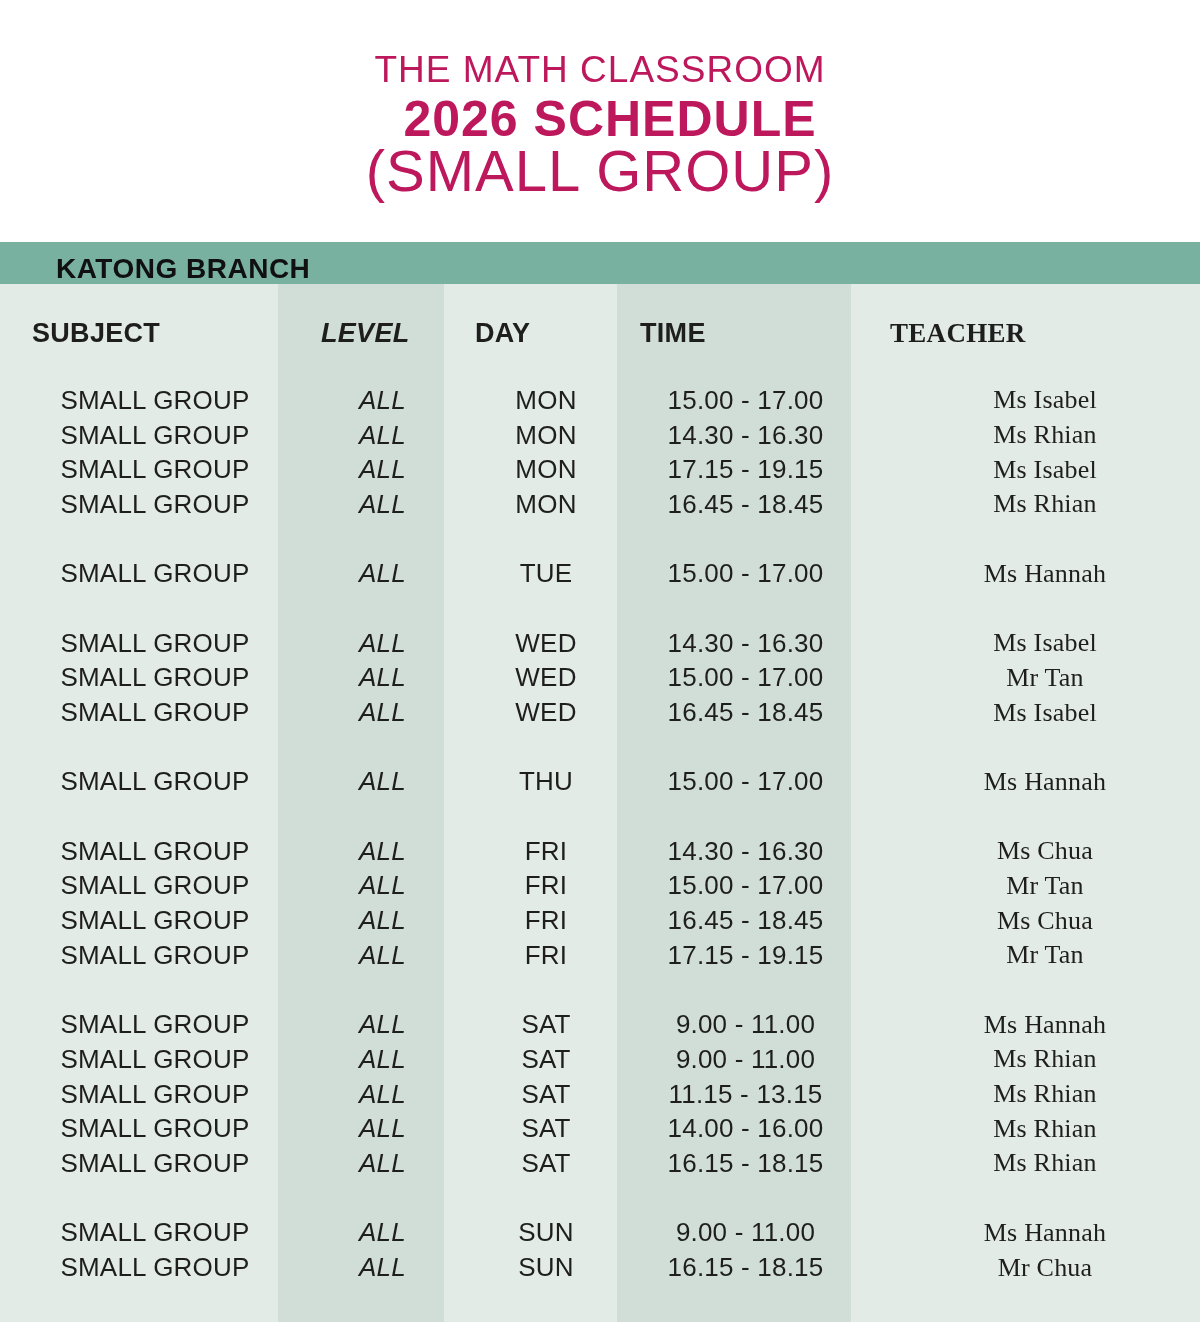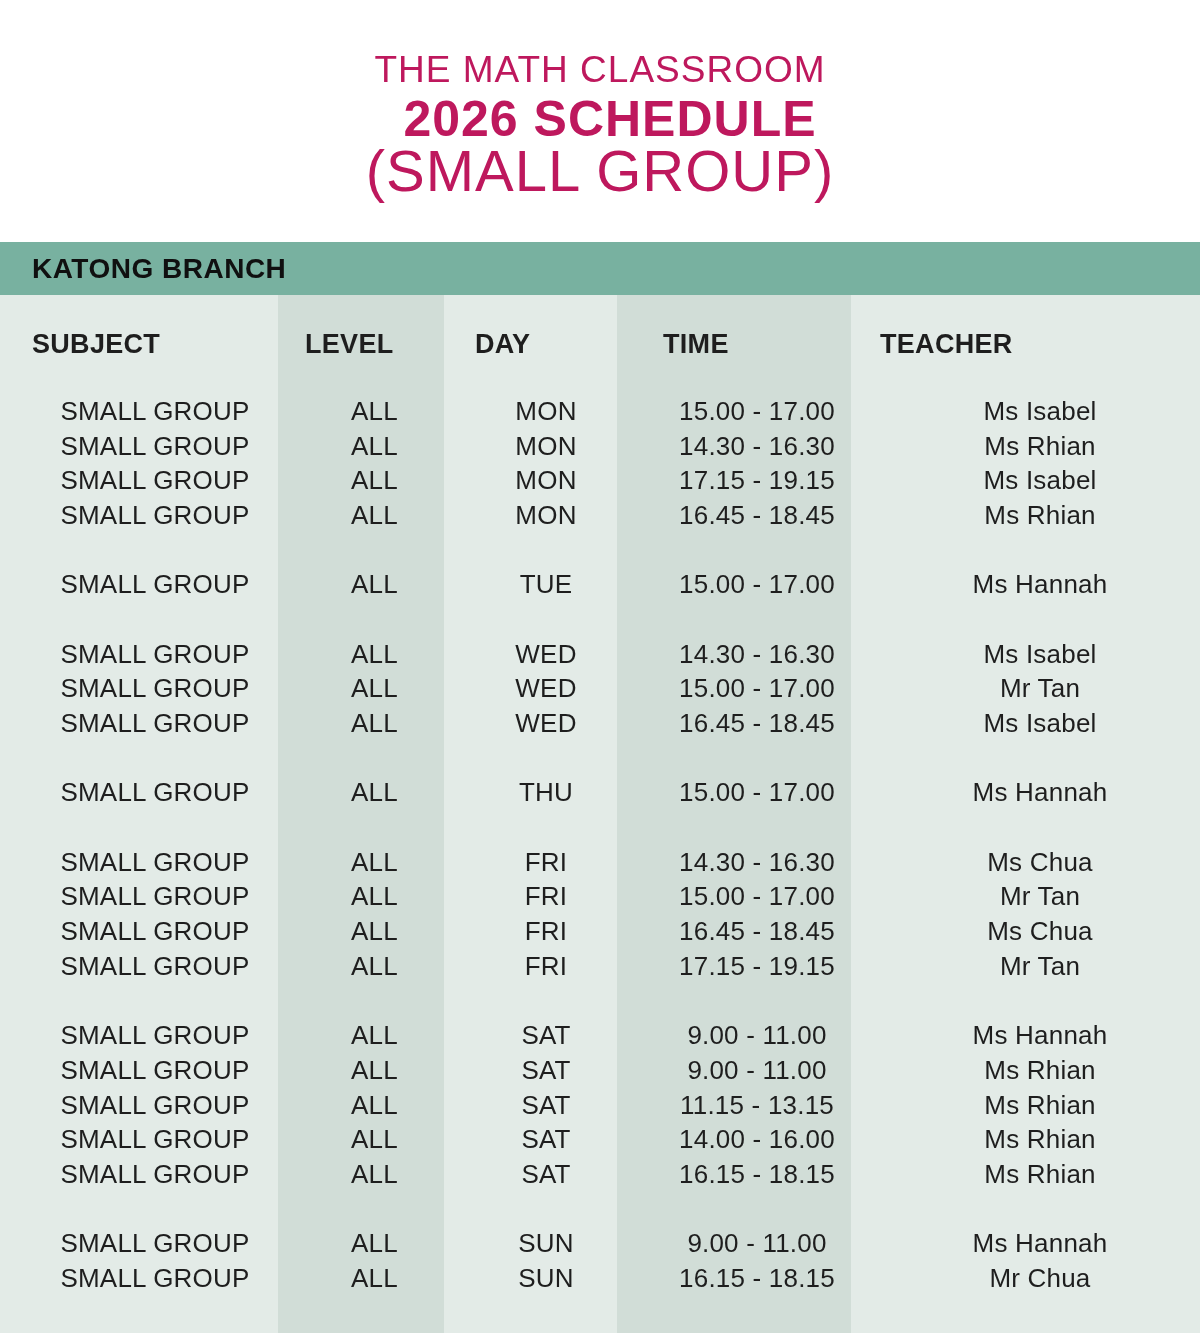--- a/index.html
+++ b/index.html
@@ -14,41 +14,41 @@
 
   
   .title-block{position:absolute;top:46px;left:0;width:100%;text-align:center;color:#be185d;}
   .t1{font-size:37px;line-height:48px;font-weight:400;letter-spacing:1px;}
   .t2{font-size:50px;line-height:51px;font-weight:700;letter-spacing:1px;margin-left:20px;}
   .t3{font-size:58px;line-height:52px;font-weight:400;letter-spacing:1px;}
 
   
   .branch-bar{position:absolute;top:242px;left:0;width:100%;height:53px;background:var(--teal);
     display:flex;align-items:center;padding-left:32px;}
-  .branch-bar .label{font-size:28px;font-weight:700;letter-spacing:0.5px;color:#101010;}
+  .branch-bar .label{font-size:28px;font-weight:700;letter-spacing:0.5px;color:#101010;margin-left:24px;}
 
   
-  .table-area{position:absolute;top:295px;left:0;width:1200px;height:1038px;}
+  .table-area{position:absolute;top:284px;left:0;width:1200px;height:1038px;}
   .stripe{position:absolute;top:0;bottom:0;}
   .s1{left:0;width:278px;background:var(--col-light);}
   .s2{left:278px;width:166px;background:var(--col-dark);}
   .s3{left:444px;width:173px;background:var(--col-light);}
   .s4{left:617px;width:234px;background:var(--col-dark);}
   .s5{left:851px;width:349px;background:var(--col-light);}
 
   .tcontent{position:relative;z-index:2;}
   .grid-row{display:grid;grid-template-columns:278px 166px 173px 234px 349px;align-items:center;}
   .thead{height:36px;margin-top:31px;margin-bottom:32px;font-weight:700;font-size:27px;letter-spacing:0.3px;}
   .trow{height:34.7px;font-size:26px;letter-spacing:0.2px;text-align:center;}
   .cell{white-space:nowrap;overflow:hidden;}
   .c1{padding-left:32px;}
-  .c2{padding-left:27px;}
+  .c2{padding-left:43px;font-style:italic;}
   .c3{padding-left:31px;}
-  .c4{padding-left:46px;}
-  .c5{padding-left:29px;}
+  .c4{padding-left:23px;}
+  .c5{padding-left:39px;font-family:Liberation Serif, serif;}
   .tgroup + .tgroup{margin-top:34.7px;}
 </style>
 </head>
 <body>
 
 <div class="page">
 
   <div class="title-block">
     <div class="t1">THE MATH CLASSROOM</div>
     <div class="t2">2026 SCHEDULE</div>

